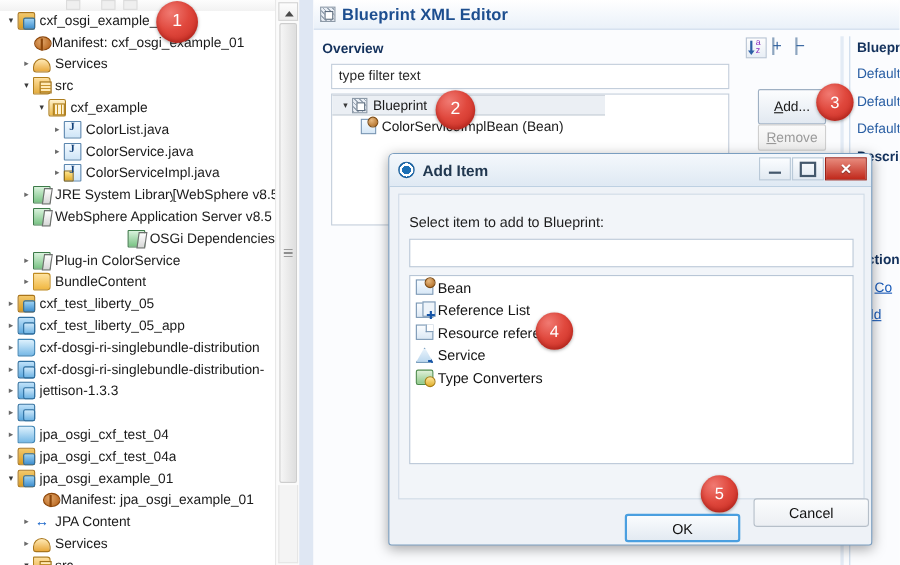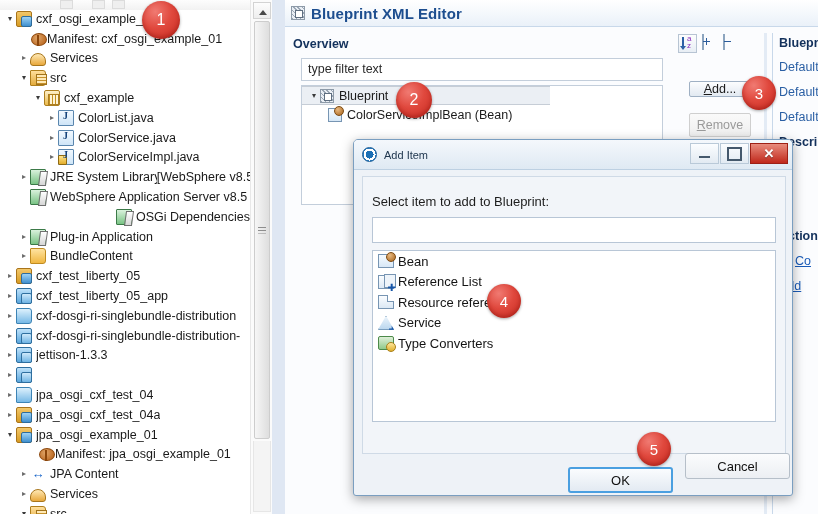--- a/index.html
+++ b/index.html
@@ -106,21 +106,21 @@
      background:#fff; border:1px solid #c3cedb; padding:3px 6px; color:#2a2a2a; font-size:12.5px;
      font-family:"Liberation Sans", sans-serif; }
   #ov-tree { position:absolute; left:16px; top:85px; width:362px; height:120px;
      background:#fff; border:1px solid #c3cedb; overflow:hidden; }
   .ovrow { display:flex; align-items:center; height:19px; padding-left:6px; font-size:12.5px; color:#1a1a1a; }
   .ovrow.sel { background:#ebeff4; border:1px solid #c6cdd6; border-left:none; border-right:none; width:248px; }
   .ic-bean { width:14px;height:14px; position:relative; background:linear-gradient(#f6fbff,#d6e7f6); border:1px solid #7795b3;}
   .ic-bean:after{content:"";position:absolute;right:-3px;top:-3px;width:8px;height:8px;border-radius:50%;
      background:radial-gradient(circle at 35% 30%,#e8b980,#a8641b); border:1px solid #7c4a13;}
 
-  #btn-add { position:absolute; left:404px; top:81px; width:62px; height:16px;
+  #btn-add { position:absolute; left:404px; top:81px; width:62px; height:32px;
      background: linear-gradient(#fcfdfe,#e2e9f1); border:1px solid #9fb0c3; border-radius:2px;
      font-size:12.5px; color:#1a1a1a; display:flex; align-items:center; justify-content:center; }
   #btn-add u { text-decoration: underline; }
   #btn-remove { position:absolute; left:404px; top:113px; width:62px; height:24px;
      background: linear-gradient(#fafafa,#eeeeee); border:1px solid #cfcfcf; border-radius:2px;
      font-size:12.5px; color:#9a9a9a; display:flex; align-items:center; justify-content:center; }
   #btn-remove u { text-decoration: underline; }
 
   
   #details-pane { position:absolute; left:487px; top:33px; width:46px; height:481px;
@@ -133,21 +133,21 @@
   #details-pane .dp-ic { position:absolute; left:6px; width:12px;height:12px; background:#e9f1fa; border:1px solid #7b97b5;}
   #dp-divider { position:absolute; left:479px; top:33px; width:3px; height:481px; background:#e3ebf5; }
 
   
   #dialog { position:absolute; left:353px; top:139px; width:440px; height:357px;
      background:#eef2f7; border:1px solid #7a9ec0; border-radius:5px 5px 3px 3px;
      box-shadow: 0 3px 12px rgba(0,0,0,.35); }
   #dlg-titlebar { position:absolute; left:0; top:0; width:100%; height:30px;
      background: linear-gradient(#f4f8fc, #dfe9f3); border-radius:4px 4px 0 0;
      border-bottom:1px solid #bdd0e2; display:flex; align-items:center; padding-left:8px; }
-  #dlg-title { font-size:11px; color:#20374f; margin-left:7px; }
+  #dlg-title { font-size:14px; color:#20374f; margin-left:7px;font-weight:bold; }
   .ic-dlg { width:15px;height:15px;border-radius:50%;
      background: radial-gradient(circle at 50% 50%, #1b6fb5 0 4px, #ffffff 4px 6px, #2a7cc0 6px 100%);
      border:1px solid #1a5d98; }
   #dlg-winbtns { position:absolute; right:4px; top:3px; display:flex; gap:1px; }
   .wb { width:29px; height:21px; border:1px solid #b9c9d8; display:flex; align-items:center; justify-content:center;
         background: linear-gradient(#fbfdff,#e2eaf2); }
   .wb-close { width:38px; background: linear-gradient(#e88b7d,#c0281b); border:1px solid #9d2016; }
   .wb-min:after { content:""; width:11px; height:2px; background:#44586c; margin-top:7px; }
   .wb-max:after { content:""; width:11px; height:10px; border:2px solid #44586c; }
   .wb-close:after { content:"\2715"; color:#fff; font-size:13px; font-weight:bold; text-shadow:0 1px 1px rgba(0,0,0,.4); }
@@ -265,21 +265,21 @@
           <span class="tlabel">WebSphere Application Server v8.5</span>
         </div>
         <div class="row" style="padding-left: 18px; justify-content: flex-end;">
           <span class="arrow none"></span>
           <span class="ticon ic-lib"></span>
           <span class="tlabel">OSGi Dependencies</span>
         </div>
         <div class="row" style="padding-left: 18px;">
           <span class="arrow closed">▸</span>
           <span class="ticon ic-lib"></span>
-          <span class="tlabel">Plug-in Application</span>
+          <span class="tlabel">Plug-in ColorService</span>
         </div>
         <div class="row" style="padding-left: 18px;">
           <span class="arrow closed">▸</span>
           <span class="ticon ic-folder"></span>
           <span class="tlabel">BundleContent</span>
         </div>
         <div class="row" style="padding-left: 4px;">
           <span class="arrow closed">▸</span>
           <span class="ticon ic-bundle"></span>
           <span class="tlabel">cxf_test_liberty_05</span>

